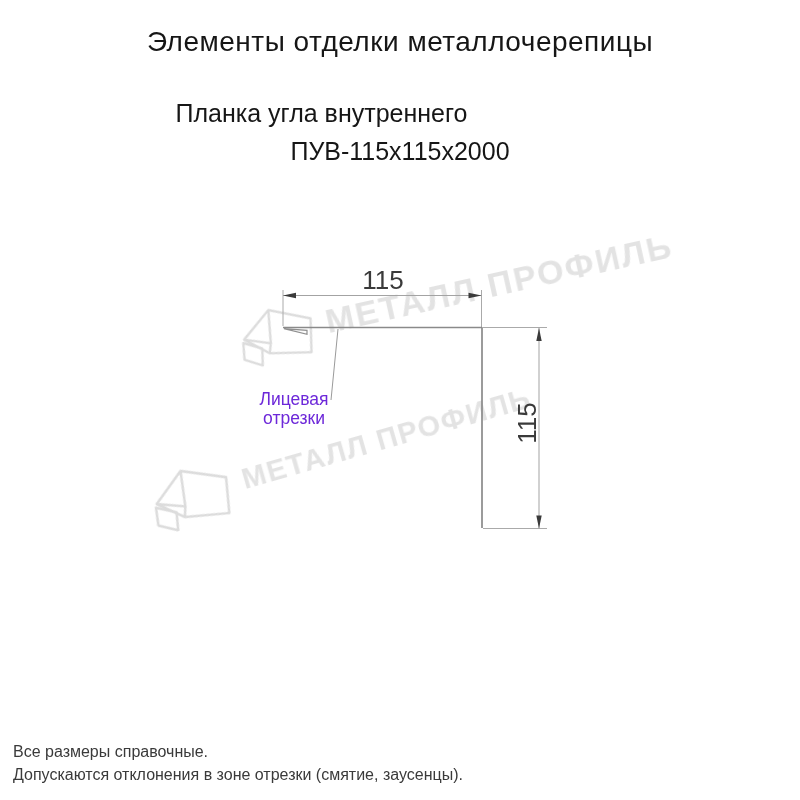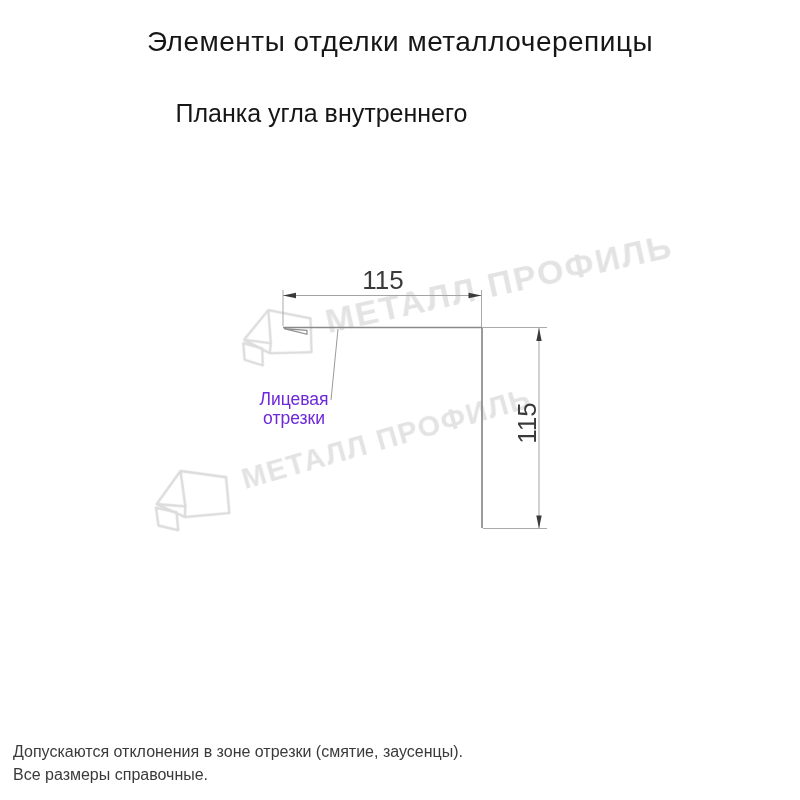--- a/index.html
+++ b/index.html
@@ -60,20 +60,21 @@
     font-size:16px; line-height:23px; color:#3a3a3a;
   }
 </style>
 </head>
 <body>
 
 <div class="page">
 
   <div class="title">Элементы отделки металлочерепицы</div>
   <div class="sub1">Планка угла внутреннего</div>
+  <div class="sub2">ПУВ-115х115х2000</div>
 
   <div class="wm wm1">
     <svg width="82" height="62" viewBox="0 0 104 76">
       <g fill="none" stroke="#dcdcdc" stroke-width="3" stroke-linejoin="round">
         <path d="M8,38 L46,8 L96,30 L88,72 L36,62 Z"></path>
         <path d="M8,38 L40,50 L36,62"></path>
         <path d="M40,50 L46,8"></path>
         <path d="M6,42 L28,54 L24,75 L3,63 Z"></path>
       </g>
     </svg>
@@ -117,17 +118,17 @@
 
   <div class="dim dim-top">115</div>
   <div class="dim dim-right">115</div>
 
   <div class="face-label">
     <div>Лицевая</div>
     <div>отрезки</div>
   </div>
 
   <div class="notes">
+    <div>Все размеры справочные.</div>
     <div>Допускаются отклонения в зоне отрезки (смятие, заусенцы).</div>
-    <div>Все размеры справочные.</div>
   </div>
 
 </div>
 
 </body></html>

